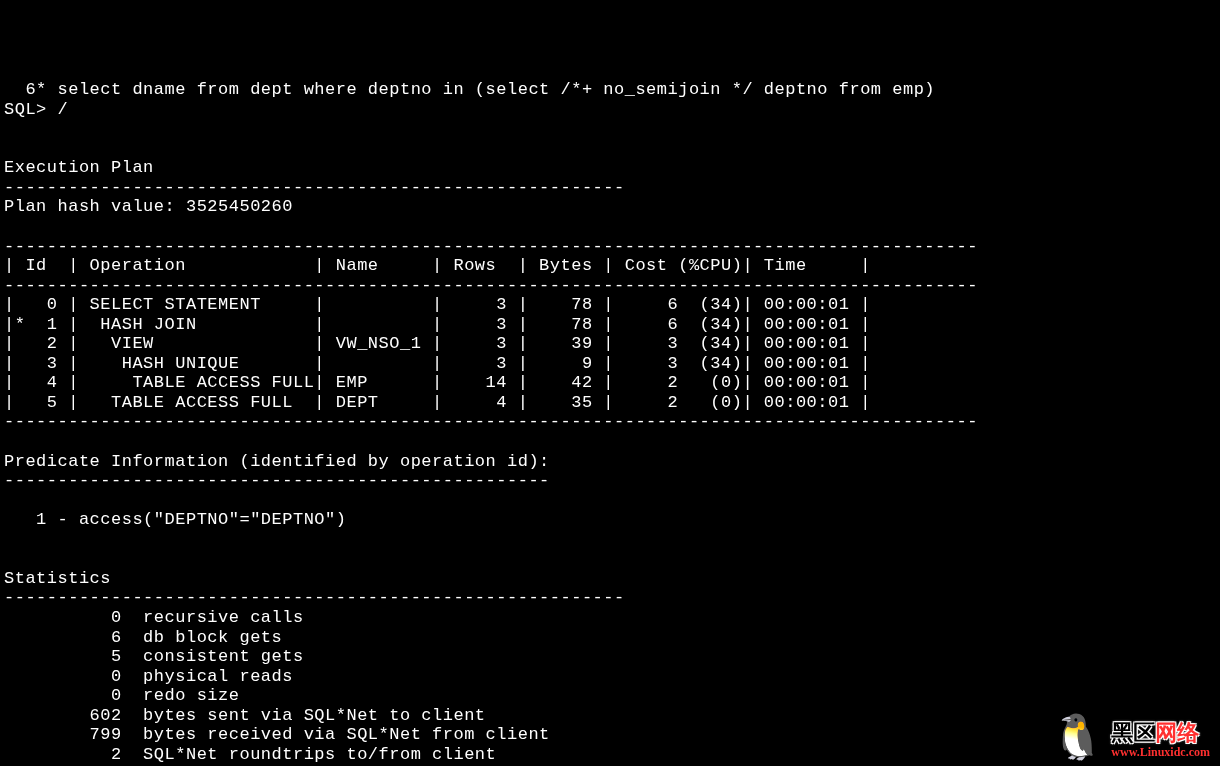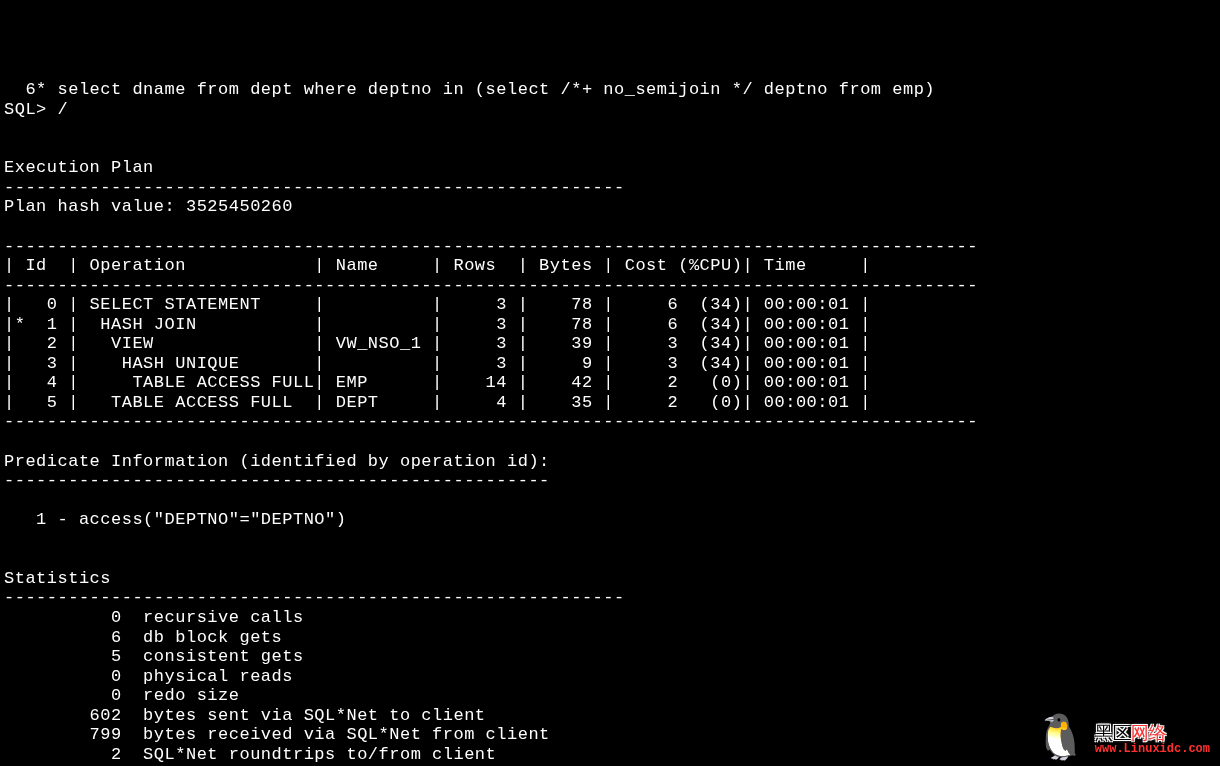--- a/index.html
+++ b/index.html
@@ -38,36 +38,36 @@
       filter: brightness(1.2);
     }
     .watermark-text {
       display: flex;
       flex-direction: column;
       align-items: flex-start;
       white-space: normal;
     }
     .watermark-main {
       font-family: sans-serif;
-      font-size: 18px;
-      font-weight: normal;
+      font-size: 22px;
+      font-weight: bold;
       color: #000;
       text-shadow: 
         -1px -1px 0 #fff,
         1px -1px 0 #fff,
         -1px 1px 0 #fff,
         1px 1px 0 #fff,
         0 0 3px #fff;
       letter-spacing: 0;
     }
     .watermark-red {
       color: #ff3030;
     }
     .watermark-url {
-      font-family: Liberation Mono, monospace;
+      font-family: Liberation Serif, serif;
       font-size: 12px;
       color: #ff3030;
       letter-spacing: 0;
       font-weight: bold;
     }
   </style>
 </head>
 <body>
 
 

